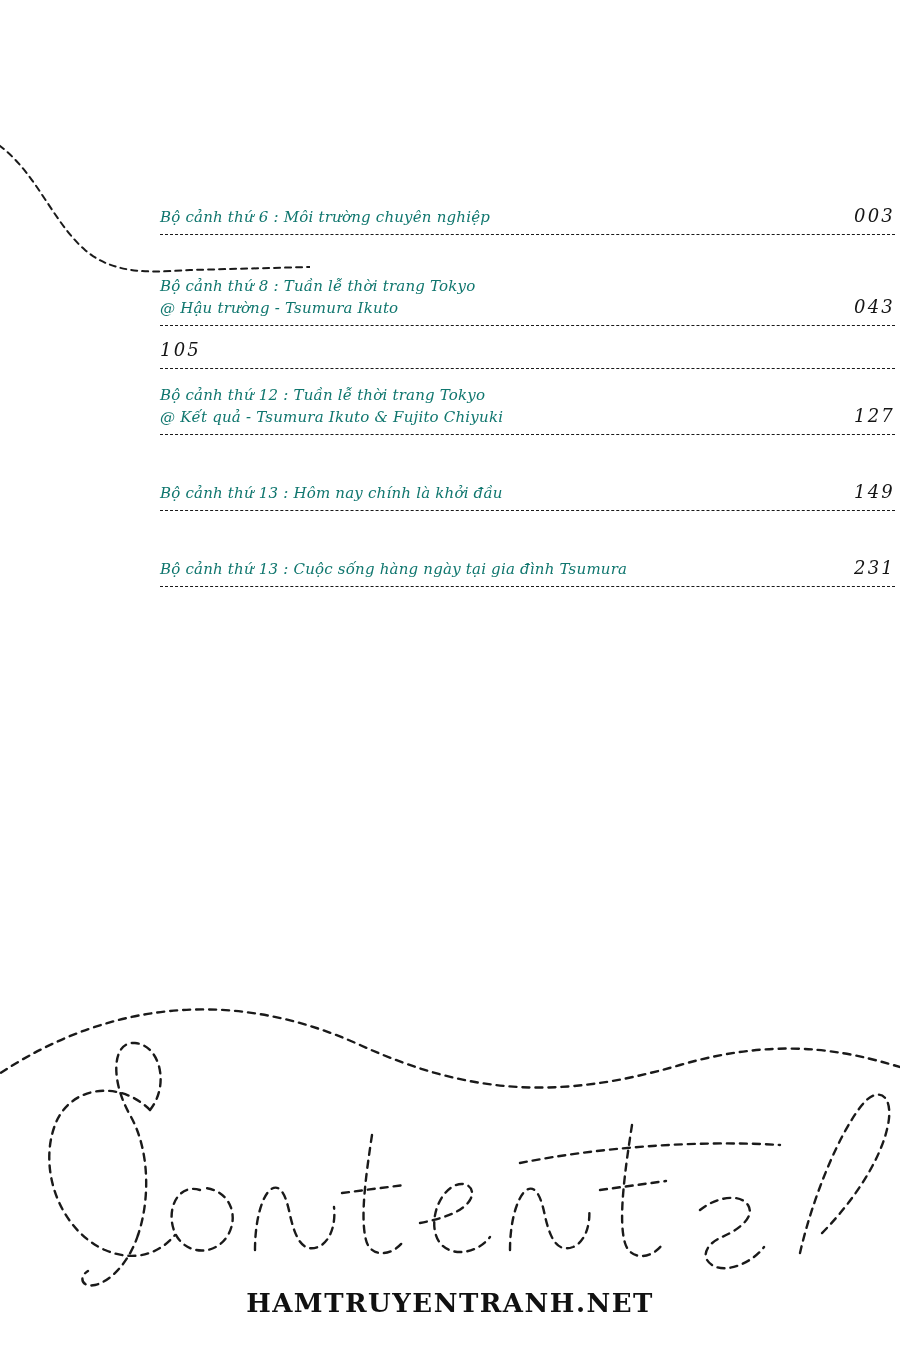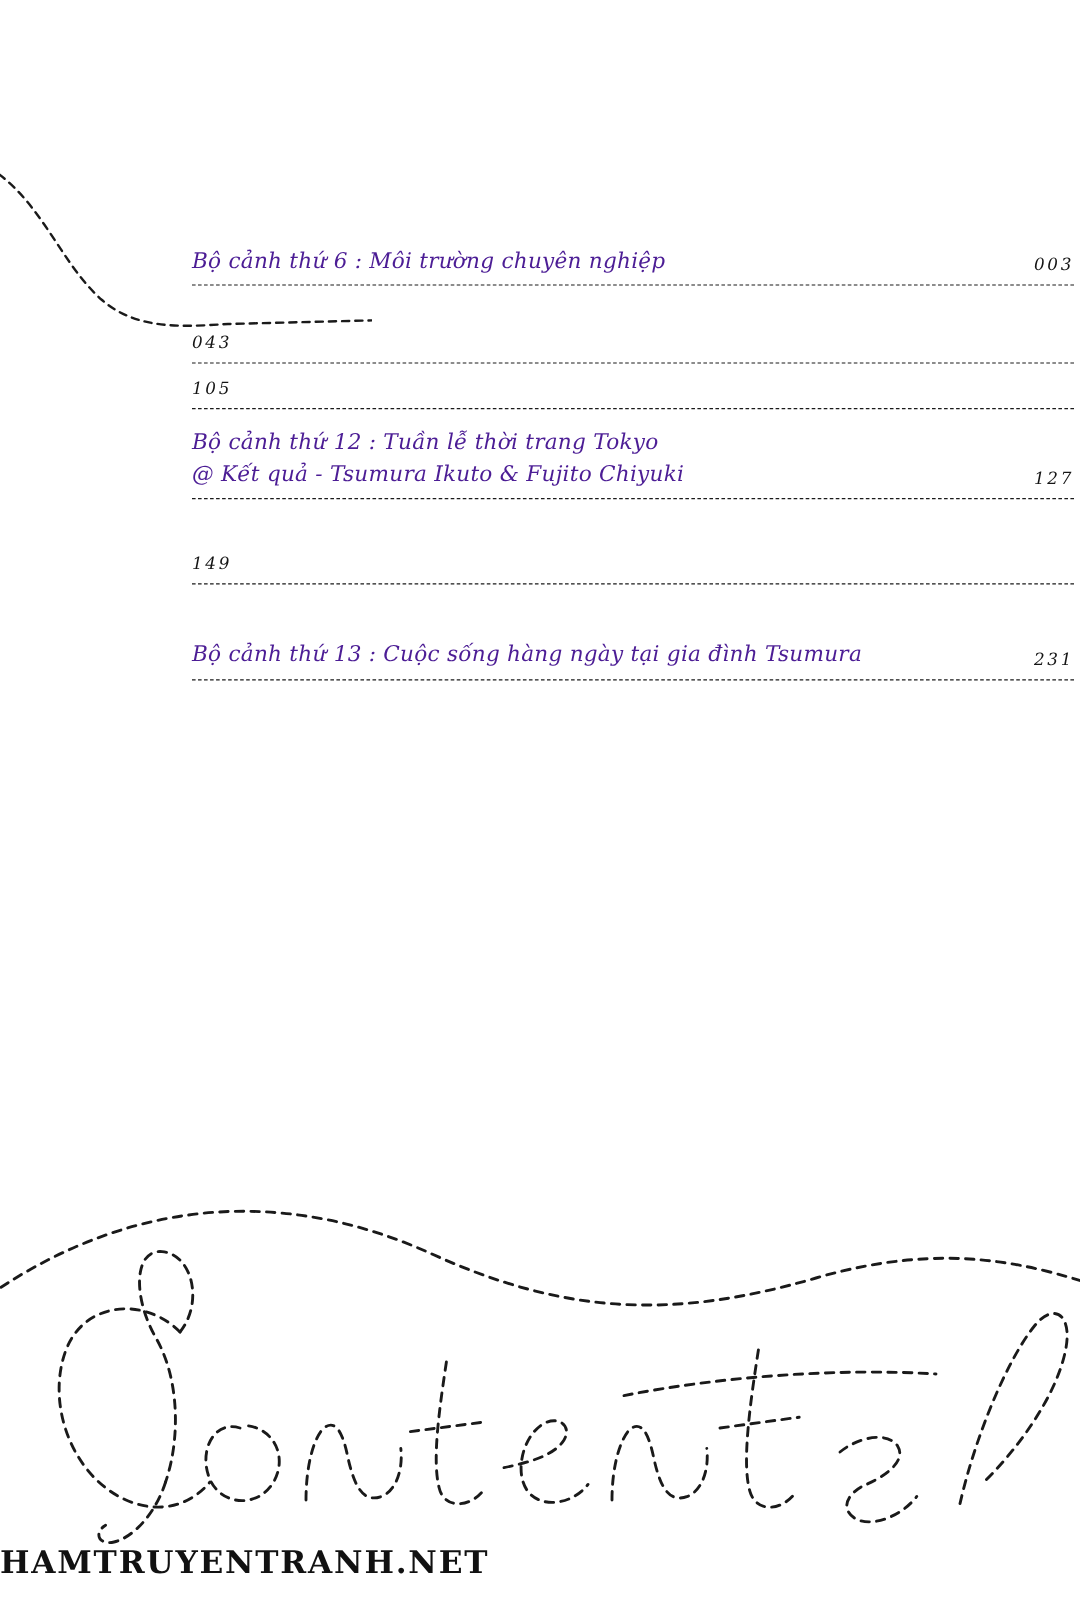--- a/index.html
+++ b/index.html
@@ -42,33 +42,33 @@
   .toc-entry .rows {
     display: flex;
     align-items: flex-end;
     justify-content: space-between;
     padding-bottom: 6px;
   }
 
   .toc-title {
     font-family: "DejaVu Serif", serif;
     font-style: italic;
-    font-size: 18px;
+    font-size: 15px;
     line-height: 1.47;
     letter-spacing: 0.2px;
-    color: #4c1d95;
+    color: #0f766e;
     white-space: pre-line;
     flex: 1 1 auto;
     padding-right: 18px;
   }
 
   .toc-page {
     font-family: "DejaVu Serif", serif;
     font-style: italic;
-    font-size: 14px;
+    font-size: 18px;
     letter-spacing: 2.2px;
     color: #151515;
     flex: 0 0 auto;
     padding-bottom: 2px;
     white-space: nowrap;
   }
 
   .toc-rule {
     border-bottom: 1.6px dashed #1a1a1a;
     width: 100%;
@@ -89,21 +89,21 @@
     height: 320px;
     pointer-events: none;
   }
 
   
   .footer {
     position: absolute;
     left: 0;
     top: 1288px;
     width: 900px;
-    text-align: left;
+    text-align: center;
   }
   .footer-text {
     font-family: "DejaVu Serif", serif;
     font-weight: bold;
     font-size: 26px;
     letter-spacing: 1.5px;
     color: #111111;
   }
 </style>
 </head>
@@ -119,20 +119,22 @@
     <div class="rows">
       <div class="toc-title">Bộ cảnh thứ 6 : Môi trường chuyên nghiệp</div>
       <div class="toc-page">003</div>
     </div>
     <div class="toc-rule"></div>
   </div>
 
 
   <div class="toc-entry gap-md">
     <div class="rows">
+      <div class="toc-title">Bộ cảnh thứ 8 : Tuần lễ thời trang Tokyo
+@ Hậu trường - Tsumura Ikuto</div>
       <div class="toc-page">043</div>
     </div>
     <div class="toc-rule"></div>
   </div>
 
 
 
   <div class="toc-entry gap-md">
     <div class="rows">
       <div class="toc-page">105</div>
@@ -144,20 +146,21 @@
     <div class="rows">
       <div class="toc-title">Bộ cảnh thứ 12 : Tuần lễ thời trang Tokyo
 @ Kết quả - Tsumura Ikuto &amp; Fujito Chiyuki</div>
       <div class="toc-page">127</div>
     </div>
     <div class="toc-rule"></div>
   </div>
 
   <div class="toc-entry gap-xl">
     <div class="rows">
+      <div class="toc-title">Bộ cảnh thứ 13 : Hôm nay chính là khởi đầu</div>
       <div class="toc-page">149</div>
     </div>
     <div class="toc-rule"></div>
   </div>
 
   <div class="toc-entry">
     <div class="rows">
       <div class="toc-title">Bộ cảnh thứ 13 : Cuộc sống hàng ngày tại gia đình Tsumura</div>
       <div class="toc-page">231</div>
     </div>

